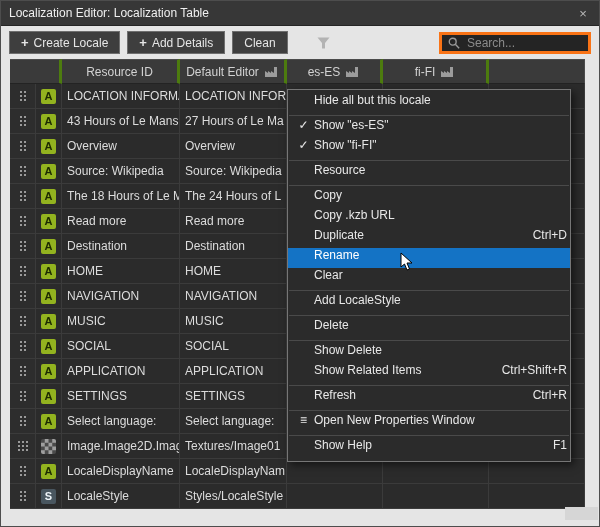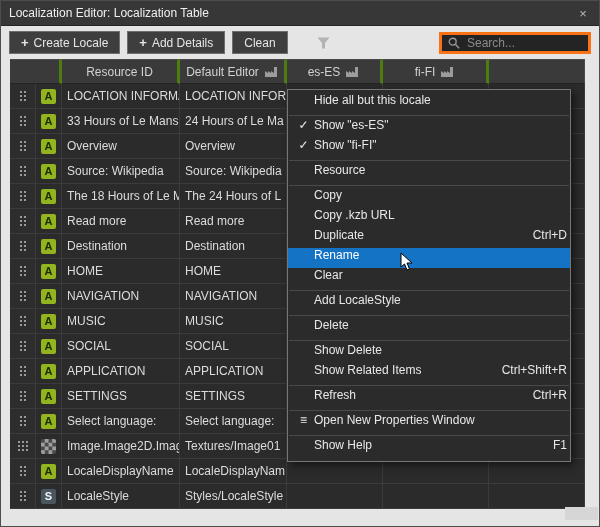--- a/index.html
+++ b/index.html
@@ -141,22 +141,22 @@
           <div class="cell c-fi"></div>
           <div class="cell c-x"></div>
         </div>
         <div class="trow">
           <div class="cell c-handle">
             <div class="dots"></div>
           </div>
           <div class="cell c-icon">
             <div class="ricon text-icon">A</div>
           </div>
-          <div class="cell c-res">33 Hours of Le Mans</div>
-          <div class="cell c-def">24 Hours of Le Ma</div>
+          <div class="cell c-res">43 Hours of Le Mans</div>
+          <div class="cell c-def">27 Hours of Le Ma</div>
           <div class="cell c-es"></div>
           <div class="cell c-fi"></div>
           <div class="cell c-x"></div>
         </div>
         <div class="trow">
           <div class="cell c-handle">
             <div class="dots"></div>
           </div>
           <div class="cell c-icon">
             <div class="ricon text-icon">A</div>

